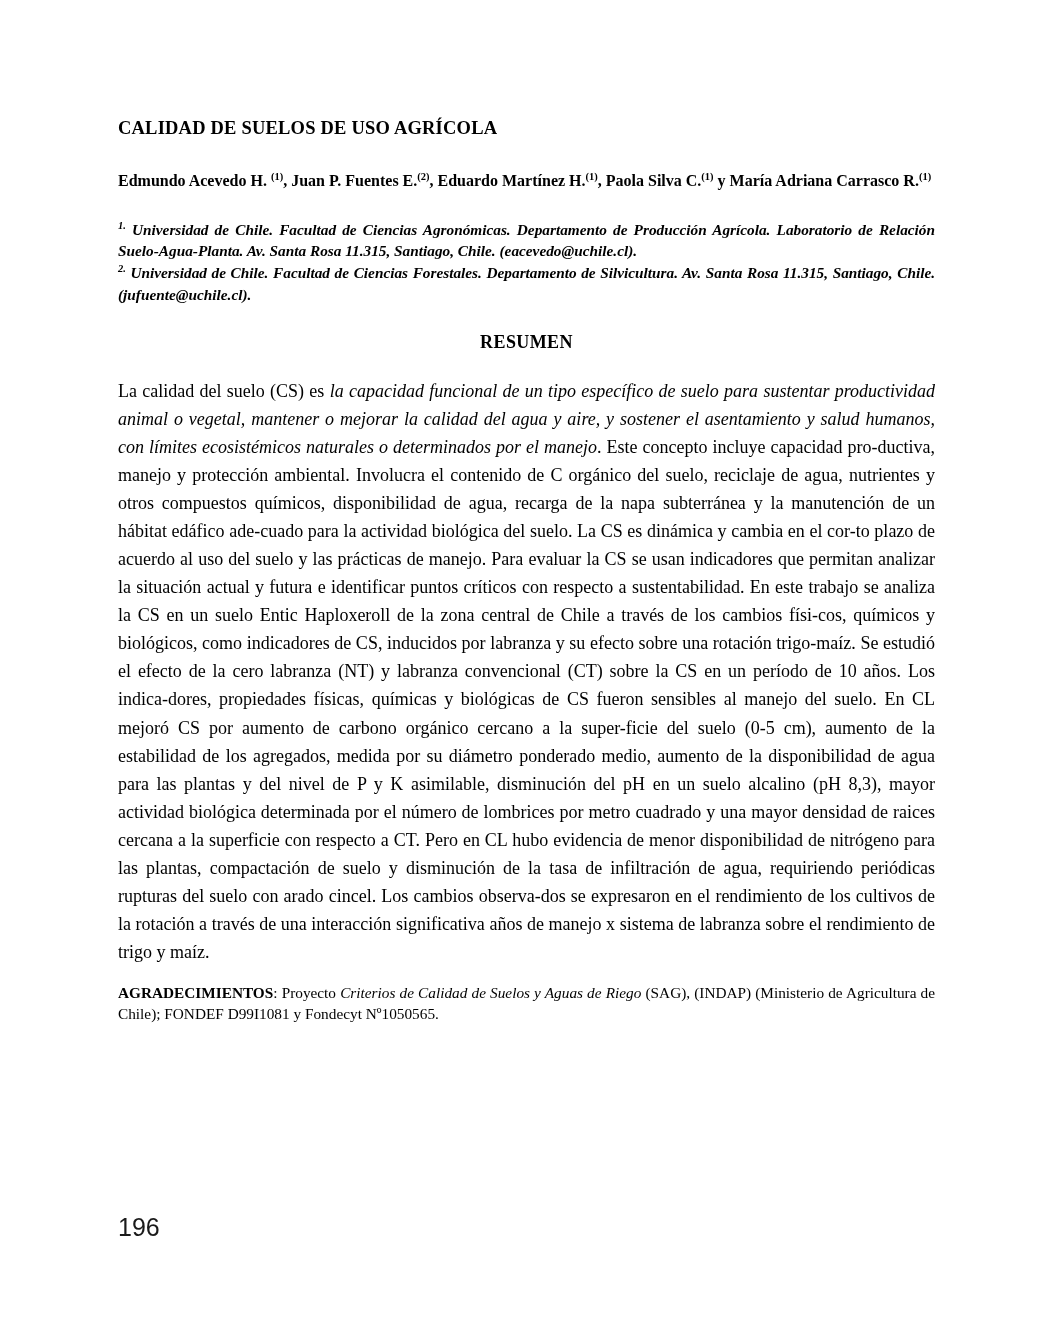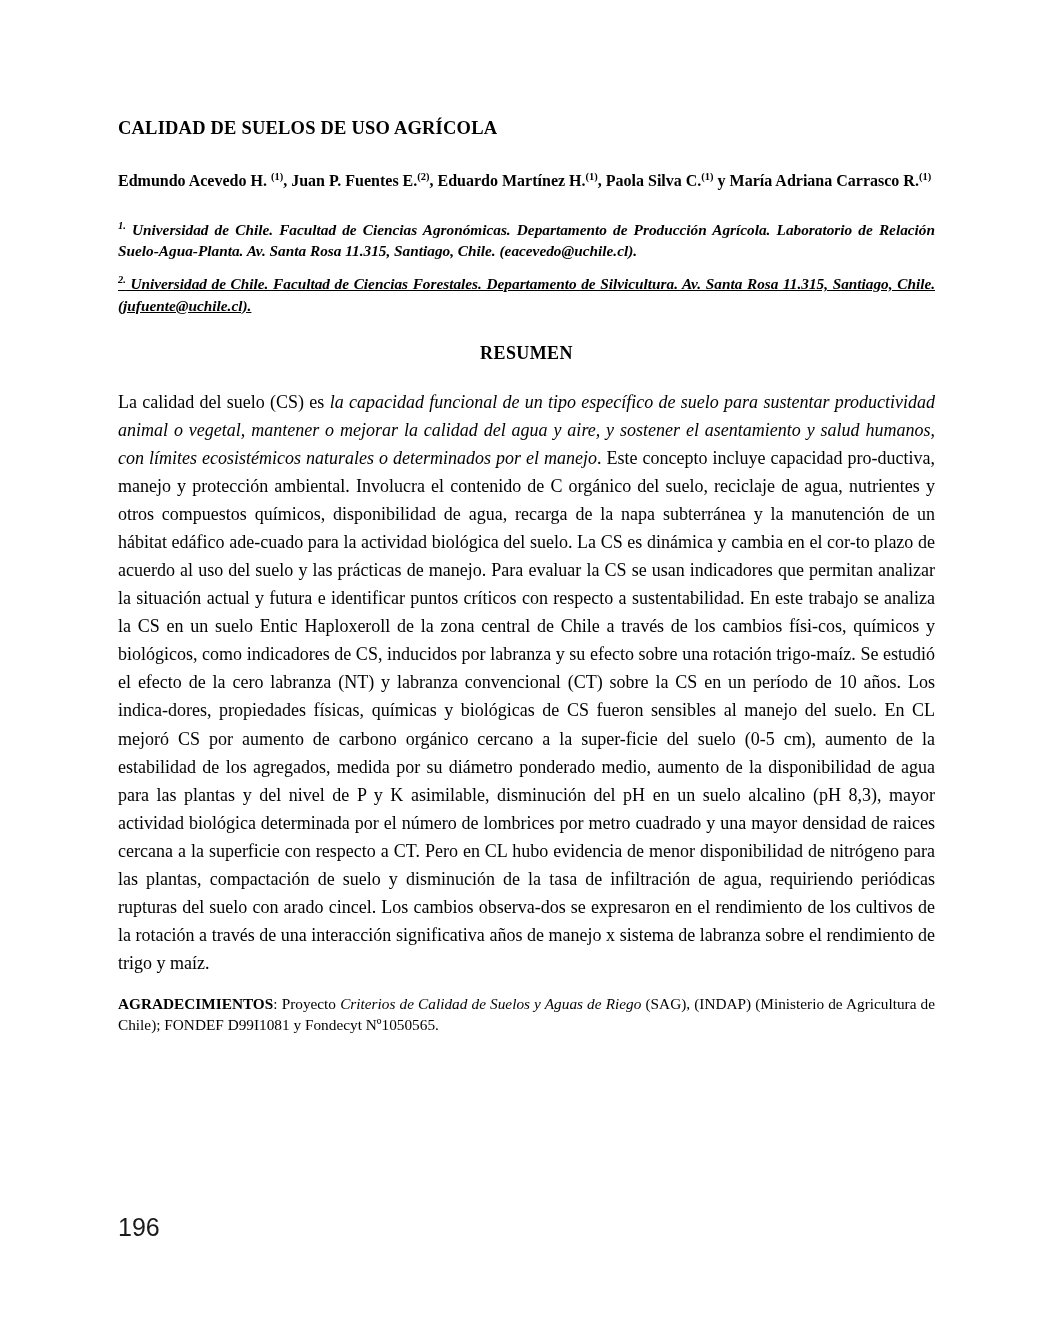--- a/index.html
+++ b/index.html
@@ -38,21 +38,21 @@
   .authors sup { font-size: 10.5px; font-weight: bold; }
   .affil {
     font-size: 15.3px;
     font-weight: bold;
     font-style: italic;
     line-height: 1.42;
     text-align: justify;
     margin: 0;
   }
   .affil sup { font-size: 10.5px; font-style: italic; }
-  .affil-block2 { margin-top: 11px; text-decoration: underline; }
+  .affil-block2 { margin-top: 0px; }
   .resumen-head {
     text-align: center;
     font-size: 18px;
     font-weight: bold;
     letter-spacing: 0.4px;
     margin: 26px 0 24px 0;
   }
   .abstract {
     font-size: 18px;
     line-height: 1.56;

